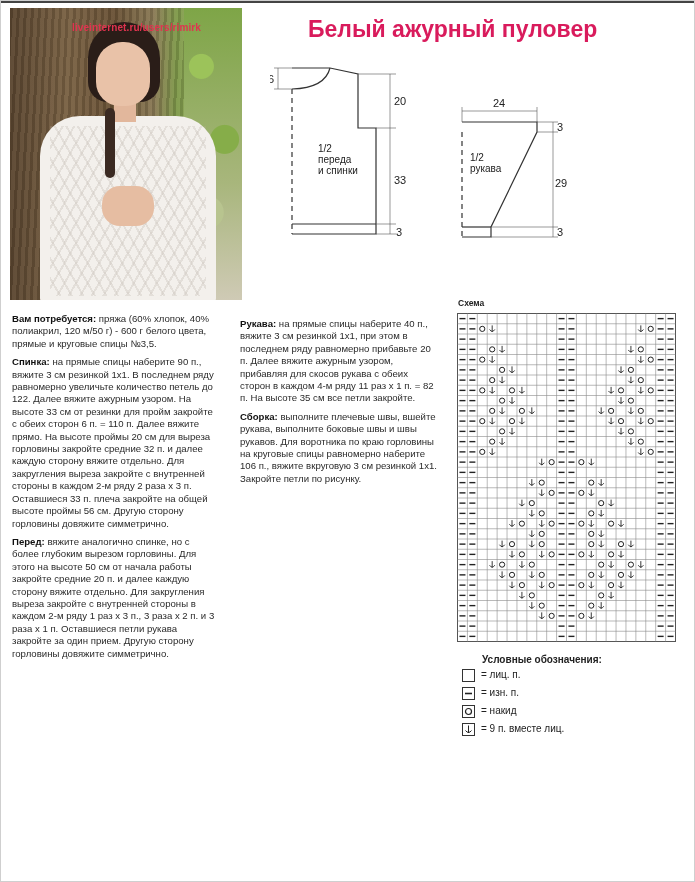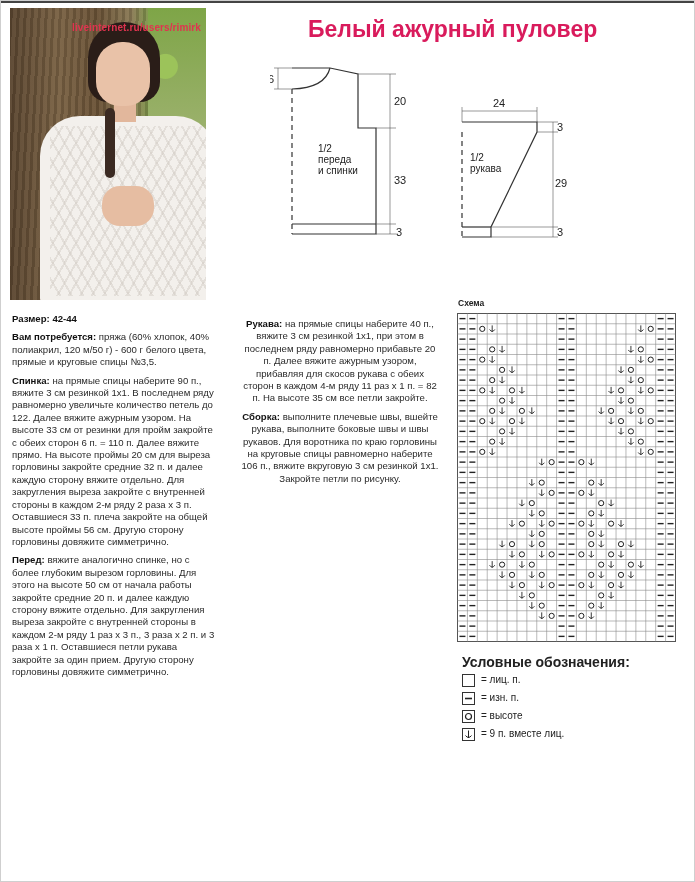--- a/index.html
+++ b/index.html
@@ -2,21 +2,21 @@
 <html><head>
 <meta charset="utf-8">
 <style>
   html, body { margin:0; padding:0; }
   body { width:695px; height:882px; background:#ffffff; position:relative; overflow:hidden;
          font-family:"Liberation Sans", sans-serif; color:#222; }
   .frame { position:absolute; left:0; top:0; width:693px; height:880px; border:1px solid #cfcfcf; }
   .topbar { position:absolute; left:0; top:0; width:695px; height:3px; background:#444; }
 
   
-  .photo { position:absolute; left:10px; top:8px; width:196px; height:292px; overflow:hidden;
+  .photo { position:absolute; left:10px; top:8px; width:232px; height:292px; overflow:hidden;
            background:linear-gradient(90deg,#5b4630 0%,#7a6244 25%,#6a5236 45%,#8a7a55 62%,#7f9a4a 72%,#a4b86a 88%,#c5c9a6 100%); }
   .photo .trunk-tex { position:absolute; inset:0;
            background:repeating-linear-gradient(93deg, rgba(0,0,0,0.12) 0 3px, rgba(255,255,255,0.04) 3px 7px); }
   .photo .foliage { position:absolute; right:0; top:0; width:58px; height:292px;
            background:radial-gradient(circle at 30% 20%, #9cc35a 0 12px, transparent 13px),
                       radial-gradient(circle at 70% 45%, #86ad49 0 14px, transparent 15px),
                       radial-gradient(circle at 40% 70%, #b8c48f 0 16px, transparent 17px),
                       linear-gradient(180deg,#7ea547,#a8b67c 60%,#cfcab5); }
   .photo .hair { position:absolute; left:78px; top:14px; width:72px; height:80px; border-radius:36px 36px 20px 20px; background:#2a1d18; }
   .photo .face { position:absolute; left:86px; top:34px; width:54px; height:64px; border-radius:26px 26px 24px 24px; background:#e9c2a8; }
@@ -36,29 +36,29 @@
   .schem { position:absolute; }
   .schem svg { display:block; }
   .lbl { font-family:"Liberation Sans", sans-serif; font-size:10px; fill:#222; }
   .num { font-family:"Liberation Sans", sans-serif; font-size:11px; fill:#222; }
 
   
   .col { position:absolute; font-size:9.6px; line-height:12.4px; color:#2a2a2a; }
   .col p { margin:0 0 6px 0; }
   .col b { color:#111; }
   .col1 { left:12px; top:313px; width:206px; }
-  .col2 { left:240px; top:318px; width:200px;text-align:center; }
+  .col2 { left:240px; top:318px; width:200px; }
 
   
   .chart-title { position:absolute; left:458px; top:298px; font-size:8.5px; font-weight:bold; color:#222; }
   .chart { position:absolute; left:457px; top:313px; }
   .chart svg { display:block; }
 
   .legend { position:absolute; left:462px; top:654px; font-size:10px; color:#222; }
-  .legend .lt { font-weight:bold; font-size:14px; margin-bottom:4px; }
+  .legend .lt { font-weight:bold; font-size:10px; margin-left:20px; margin-bottom:4px; }
   .legend .row { display:flex; height:15px; margin-bottom:3px; }
   .legend .box { width:13px; height:13px; border:1px solid #333; box-sizing:border-box; position:relative; margin-right:6px; background:#fff; }
   .legend .box svg { position:absolute; left:0; top:0; }
 </style>
 </head>
 <body>
 
 <div class="topbar"></div>
 <div class="frame"></div>
 
@@ -125,21 +125,20 @@
     <text class="num" x="43" y="12">24</text>
     <text class="num" x="107" y="36">3</text>
     <text class="num" x="105" y="92">29</text>
     <text class="num" x="107" y="141">3</text>
     <text class="lbl" x="20" y="66">1/2</text>
     <text class="lbl" x="20" y="77">рукава</text>
   </svg>
 </div>
 
 <div class="col col1">
-  <p><b>Размер:</b><b> 42-44</b></p>
   <p><b>Вам потребуется:</b><span> пряжа (60% хлопок, 40% полиакрил, 120 м/50 г) - 600 г белого цвета, прямые и круговые спицы №3,5.</span></p>
   <p><b>Спинка:</b><span> на прямые спицы наберите 90 п., вяжите 3 см резинкой 1х1. В последнем ряду равномерно увеличьте количество петель до 122. Далее вяжите ажурным узором. На высоте 33 см от резинки для пройм закройте с обеих сторон 6 п. = 110 п. Далее вяжите прямо. На высоте проймы 20 см для выреза горловины закройте средние 32 п. и далее каждую сторону вяжите отдельно. Для закругления выреза закройте с внутренней стороны в каждом 2-м ряду 2 раза х 3 п. Оставшиеся 33 п. плеча закройте на общей высоте проймы 56 см. Другую сторону горловины довяжите симметрично.</span></p>
   <p><b>Перед:</b><span> вяжите аналогично спинке, но с более глубоким вырезом горловины. Для этого на высоте  50 см от начала работы закройте средние 20 п. и далее каждую сторону вяжите отдельно. Для закругления выреза закройте с внутренней стороны в каждом 2-м ряду 1 раз х 3 п., 3 раза х 2 п. и 3 раза х 1 п. Оставшиеся петли рукава закройте за один прием. Другую сторону горловины довяжите симметрично.</span></p>
 </div>
 
 <div class="col col2">
   <p><b>Рукава:</b><span> на прямые спицы наберите 40 п., вяжите 3 см резинкой 1х1, при этом в последнем ряду равномерно прибавьте 20 п. Далее вяжите ажурным узором, прибавляя для скосов рукава с обеих сторон в каждом 4-м ряду 11 раз х 1 п. = 82 п. На высоте 35 см все петли закройте.</span></p>
   <p><b>Сборка:</b><span> выполните плечевые швы, вшейте рукава, выполните боковые швы и швы рукавов. Для воротника по краю горловины на круговые спицы равномерно наберите 106 п., вяжите вкруговую 3 см резинкой 1х1. Закройте петли по рисунку.</span></p>
 </div>
 
@@ -551,21 +550,21 @@
         </svg>
       </span>
     <span>= изн. п.</span>
   </div>
   <div class="row">
     <span class="box">
         <svg width="11" height="11">
           <circle cx="5.5" cy="5.5" r="3" fill="none" stroke="#222" stroke-width="1.2"></circle>
         </svg>
       </span>
-    <span>= высоте</span>
+    <span>= накид</span>
   </div>
   <div class="row">
     <span class="box">
         <svg width="11" height="11">
           <path d="M5.5,1.5 L5.5,9 M2.5,6.5 Q5.5,10.5 8.5,6.5" fill="none" stroke="#222" stroke-width="1"></path>
         </svg>
       </span>
     <span>= 9 п. вместе лиц.</span>
   </div>
 </div>

